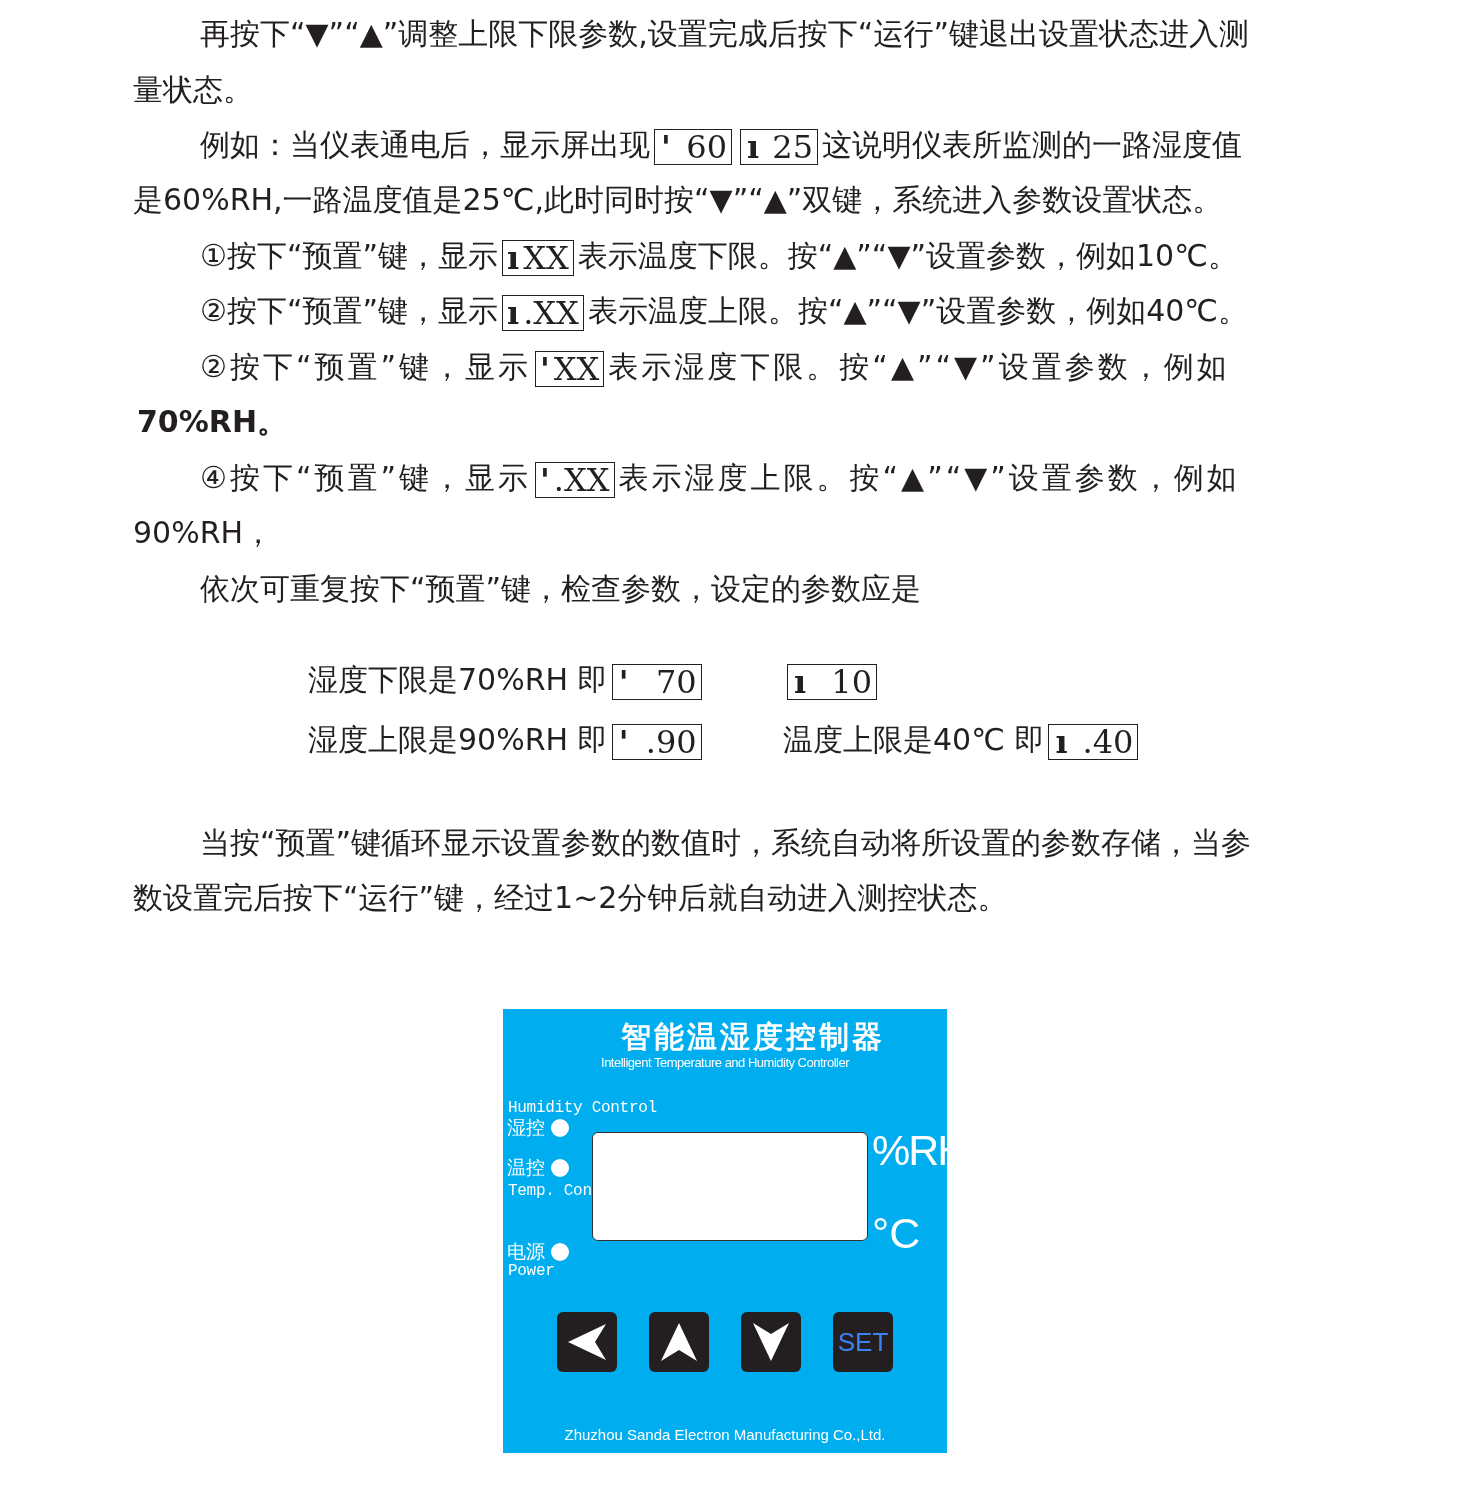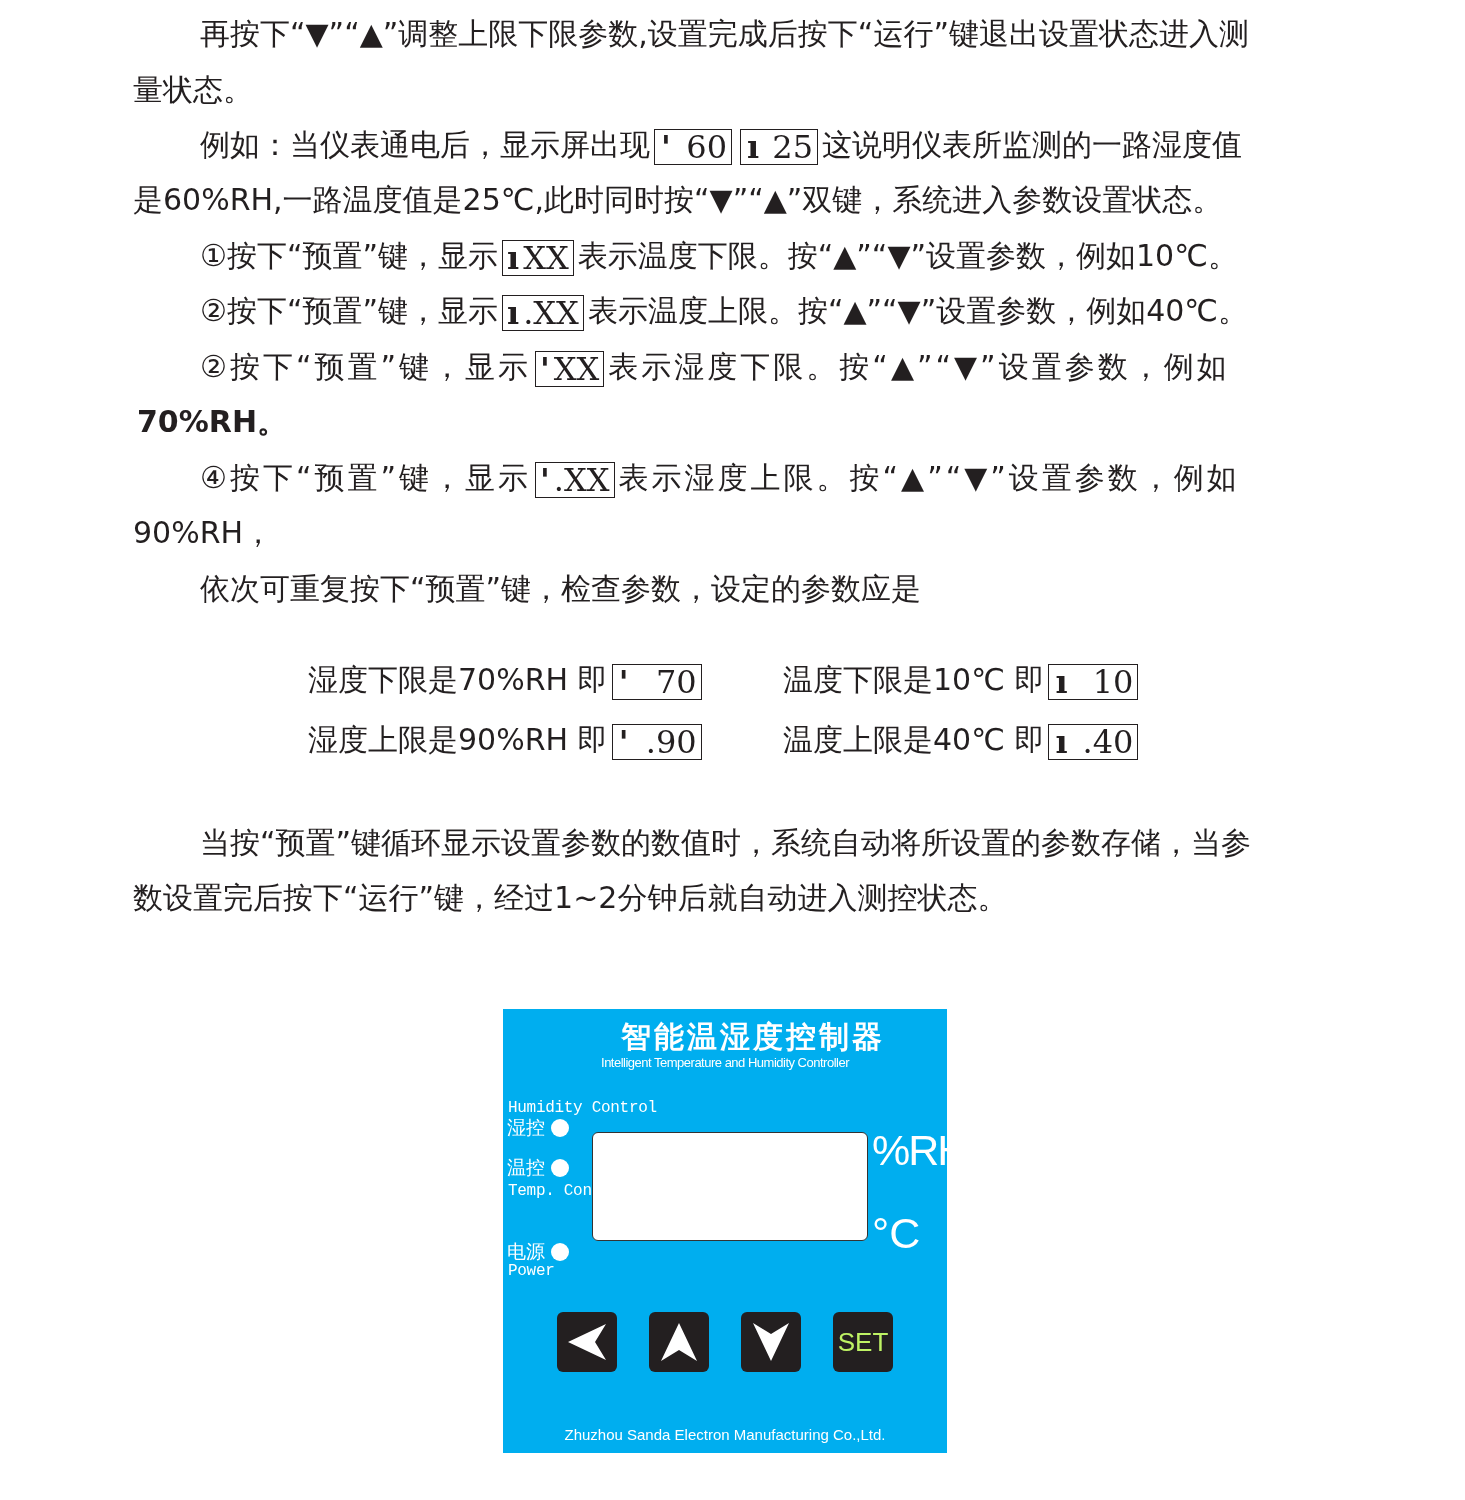--- a/index.html
+++ b/index.html
@@ -12,21 +12,21 @@
   
   .panel{position:absolute;left:503px;top:1009px;width:444px;height:444px;background:#00aeef;color:#fff;}
   .panel .title-cn{position:absolute;left:0;width:444px;top:8px;text-align:center;font-size:30px;letter-spacing:3px;font-weight:bold;margin-left:28px;}
   .panel .title-en{position:absolute;left:0;width:444px;top:46px;text-align:center;font-size:13px;letter-spacing:-0.5px;font-family:"Liberation Sans",sans-serif;}
   .panel .lbl-en{position:absolute;font-size:16px;font-family:Liberation Mono, monospace;letter-spacing:-0.3px;}
   .panel .lbl-cn{position:absolute;font-size:19px;}
   .panel .led{position:absolute;width:18px;height:18px;border-radius:50%;background:#fff;}
   .panel .screen{position:absolute;left:89px;top:123px;width:274px;height:107px;background:#fff;border:1.5px solid #333;border-radius:6px;}
   .panel .unit{position:absolute;font-size:43px;font-family:"Liberation Sans",sans-serif;}
   .panel .btn{position:absolute;top:303px;width:60px;height:60px;background:#231f20;border-radius:6px;display:flex;align-items:center;justify-content:center;}
-  .panel .btn span{color:#bef264;font-family:"Liberation Sans",sans-serif;font-size:26px;}
+  .panel .btn span{color:#3b82f6;font-family:"Liberation Sans",sans-serif;font-size:26px;}
   .panel .co-cn{position:absolute;left:0;width:444px;top:383px;text-align:center;font-size:28px;letter-spacing:2px;}
   .panel .co-en{position:absolute;left:0;width:444px;top:417px;text-align:center;font-size:15px;font-family:"Liberation Sans",sans-serif;}
 </style>
 </head>
 <body>
 
 <div class="line" style="left:200px;top:14px;">再按下“▼”“▲”调整上限下限参数,设置完成后按下“运行”键退出设置状态进入测</div>
 <div class="line" style="left:133px;top:70px;">量状态。</div>
 
 <div class="line" style="left:200px;top:125px;">
@@ -51,21 +51,21 @@
   <span>④按下“预置”键，显示</span><span class="lcd" style="letter-spacing:0;"><span class="mark">'</span><span>.XX</span></span><span>表示湿度上限。按“▲”“▼”设置参数，例如</span>
 </div>
 <div class="line" style="left:133px;top:513px;">90%RH，</div>
 
 <div class="line" style="left:200px;top:569px;">依次可重复按下“预置”键，检查参数，设定的参数应是</div>
 
 <div class="param" style="left:308px;top:660px;">
   <span>湿度下限是70%RH 即</span><span class="lcd"><span class="mark" style="position:absolute;left:6px;">'</span><span>70</span></span>
 </div>
 <div class="param" style="left:783px;top:660px;">
-  <span>温度下限是10℃ 即</span><span class="lcd"><span class="mark" style="position:absolute;left:6px;">ı</span><span>10</span></span>
+  <span class="lcd"><span class="mark" style="position:absolute;left:6px;">ı</span><span>10</span></span>
 </div>
 <div class="param" style="left:308px;top:720px;">
   <span>湿度上限是90%RH 即</span><span class="lcd"><span class="mark" style="position:absolute;left:6px;">'</span><span>.90</span></span>
 </div>
 <div class="param" style="left:783px;top:720px;">
   <span>温度上限是40℃ 即</span><span class="lcd"><span class="mark" style="position:absolute;left:6px;">ı</span><span>.40</span></span>
 </div>
 
 <div class="line" style="left:200px;top:823px;">当按“预置”键循环显示设置参数的数值时，系统自动将所设置的参数存储，当参</div>
 <div class="line" style="left:133px;top:878px;">数设置完后按下“运行”键，经过1~2分钟后就自动进入测控状态。</div>

